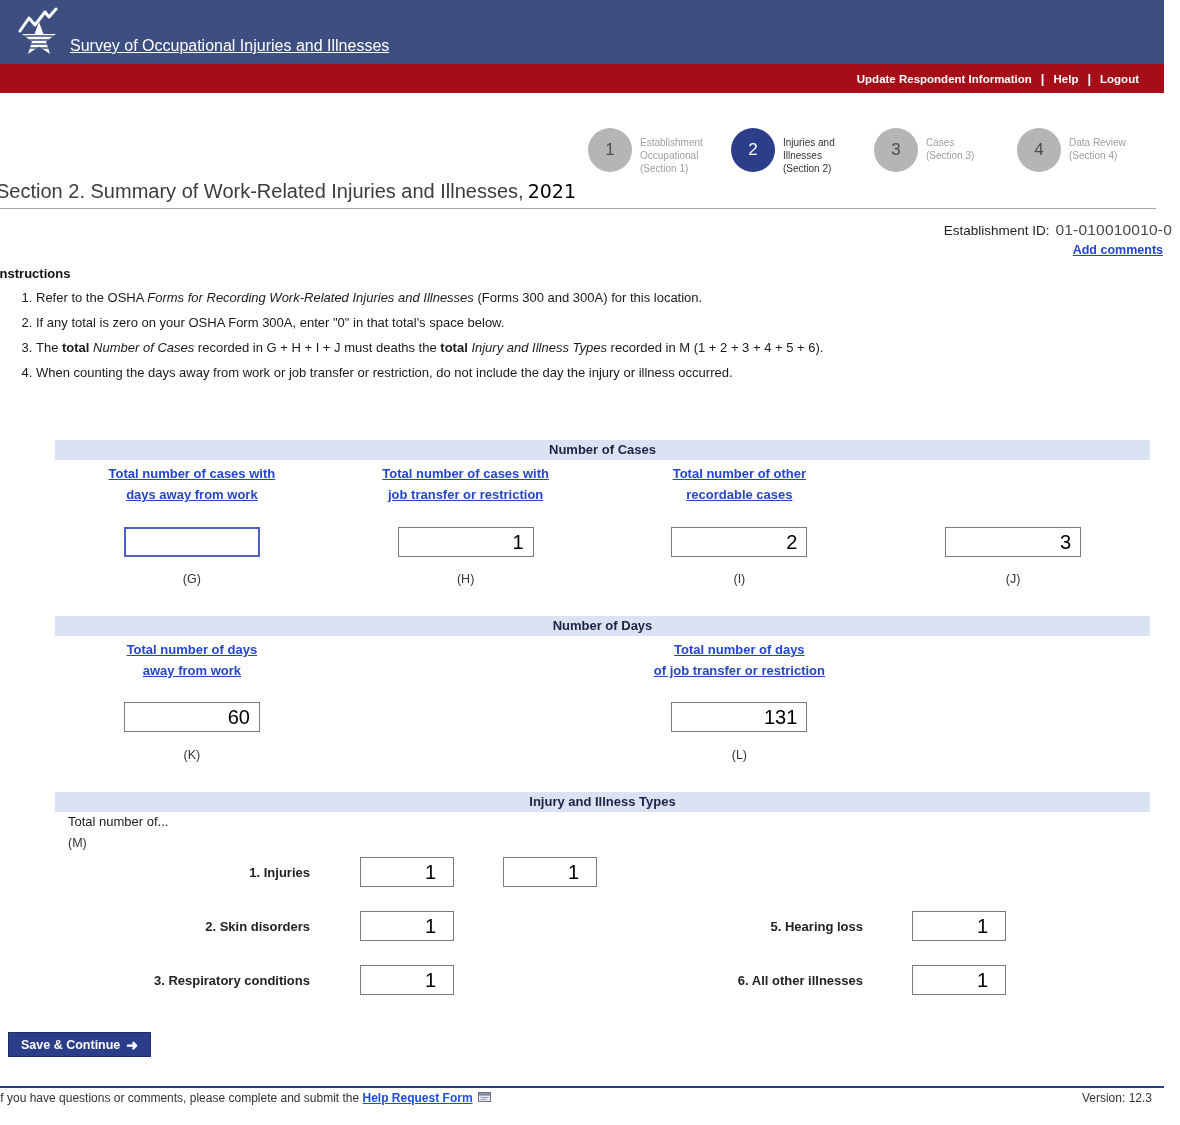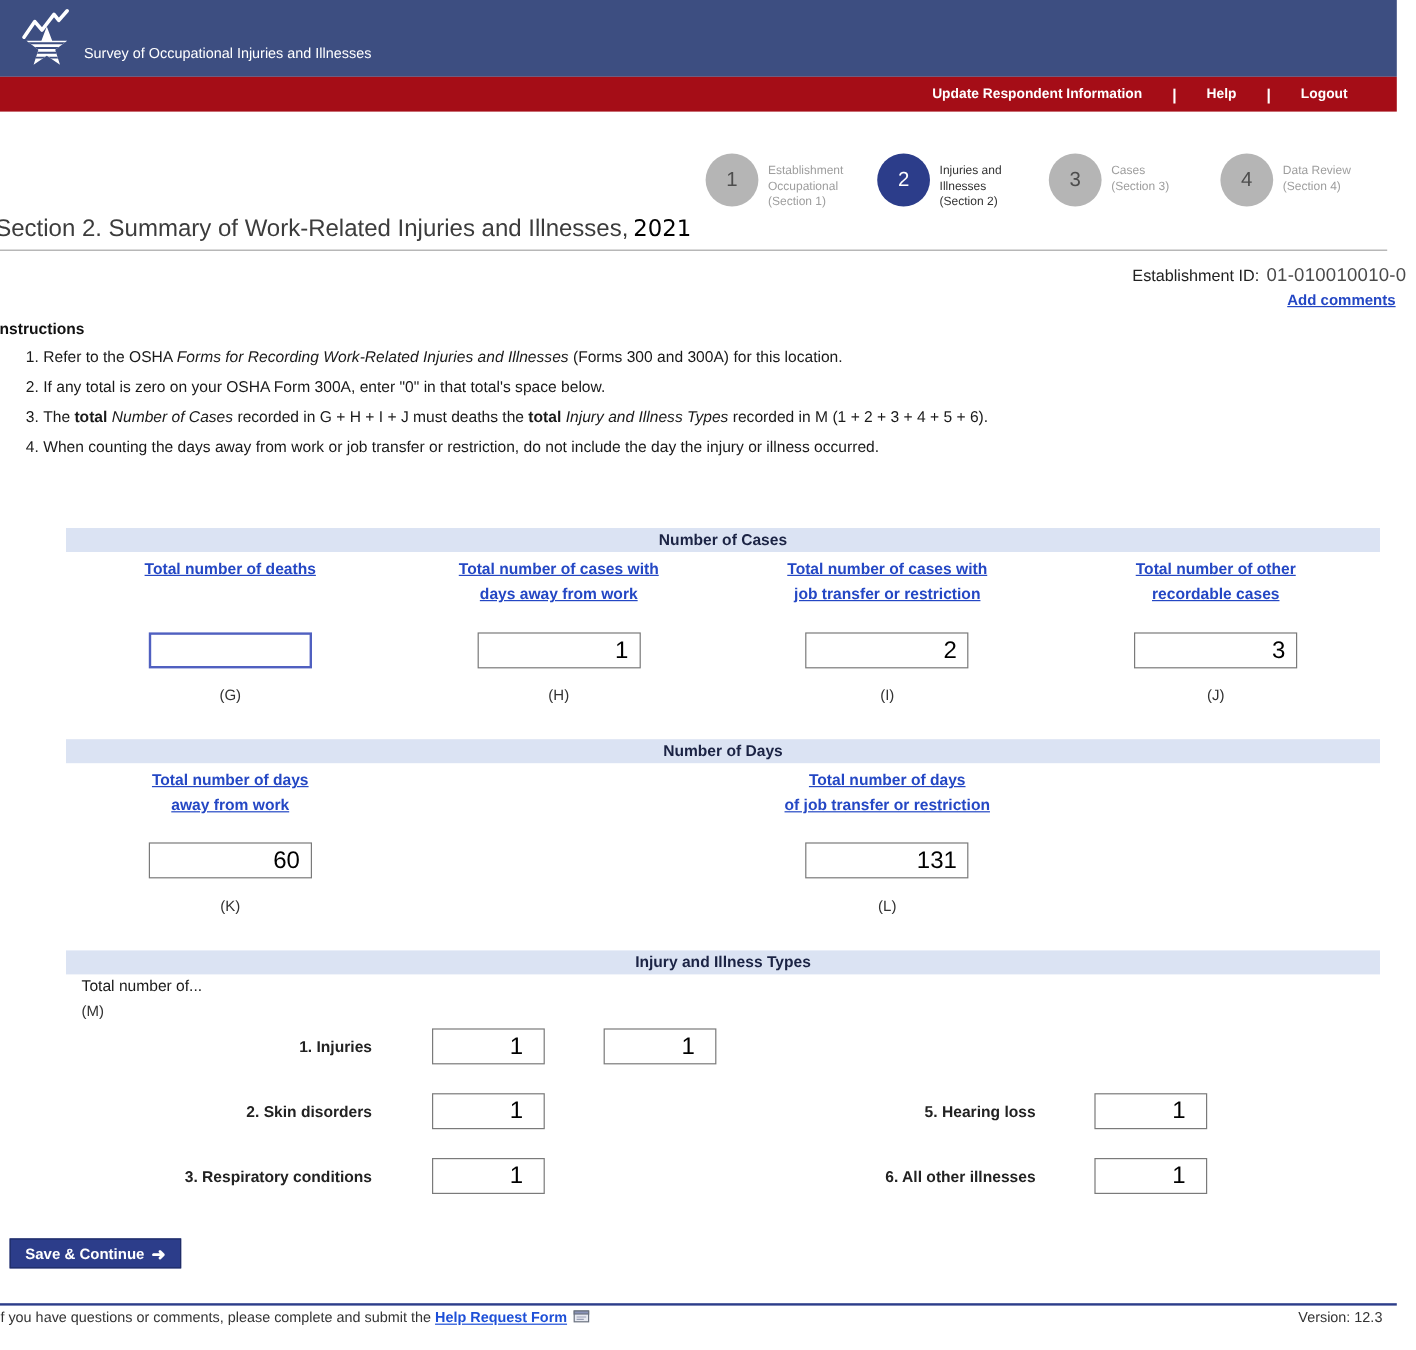--- a/index.html
+++ b/index.html
@@ -8,26 +8,26 @@
     position: relative;
     font-family: "Liberation Sans", sans-serif;
     background: #ffffff;
     overflow: hidden;
     color: #1a1a1a;
   }
   
   .topbar { position:absolute; top:0; left:0; width:1164px; height:64px; background:#3d4e81; }
   .logo-wrap { position:absolute; left:16px; top:7px; width:46px; height:50px; }
   .brand-title { position:absolute; left:70px; top:13px; color:#fff; font-size:17.5px; font-weight:bold; letter-spacing:.3px; }
-  .brand-sub { position:absolute; left:70px; top:37px; color:#fff; font-size:12px; }
+  .brand-sub { position:absolute; left:70px; top:37px; color:#fff; font-size:16px;text-decoration:underline; }
   
   .redbar { position:absolute; top:64px; left:0; width:1164px; height:29px; background:#a50d17;
             display:flex; align-items:center; justify-content:flex-end; padding-right:24px; }
   .redbar a, .redbar .sep { color:#fff; font-size:11.5px; font-weight:bold; text-decoration:none; }
-  .redbar a { margin:0 17px; cursor:pointer; }
+  .redbar a { margin:0 1px; cursor:pointer; }
   .redbar .sep { margin:0 8px; font-size:13px; }
   
   .steps { position:absolute; top:128px; left:588px; display:flex; }
   .step { display:flex; width:143px; cursor:pointer; }
   .step-circle { width:44px; height:44px; border-radius:50%; background:#b5b5b5; color:#4d4d4d;
                  font-size:17px; display:flex; align-items:center; justify-content:center; flex:0 0 auto; }
   .step.active .step-circle { background:#2c3d8a; color:#ffffff; }
   .step-label { margin-left:8px; margin-top:8px; font-size:10px; line-height:13px; color:#9e9e9e; }
   .step.active .step-label { color:#333333; }
   
@@ -164,24 +164,20 @@
     <li><span>Refer to the OSHA </span><i>Forms for Recording Work-Related Injuries and Illnesses</i><span> (Forms 300 and 300A) for this location.</span></li>
     <li><span>If any total is zero on your OSHA Form 300A, enter "0" in that total's space below.</span></li>
     <li><span>The </span><b>total</b><span> </span><i>Number of Cases</i><span> recorded in G + H + I + J must deaths the </span><b>total</b><span> </span><i>Injury and Illness Types</i><span> recorded in M (1 + 2 + 3 + 4 + 5 + 6).</span></li>
     <li><span>When counting the days away from work or job transfer or restriction, do not include the day the injury or illness occurred.</span></li>
   </ol>
 </div>
 
 <div class="band" style="top:440px;">Number of Cases</div>
 <div class="grid4" style="top:463px;">
   <div class="cell">
-      <a class="flink">Total number of deaths</a>
-      <a class="flink"></a>
-    </div>
-  <div class="cell">
       <a class="flink">Total number of cases with</a>
       <a class="flink">days away from work</a>
     </div>
   <div class="cell">
       <a class="flink">Total number of cases with</a>
       <a class="flink">job transfer or restriction</a>
     </div>
   <div class="cell">
       <a class="flink">Total number of other</a>
       <a class="flink">recordable cases</a>

